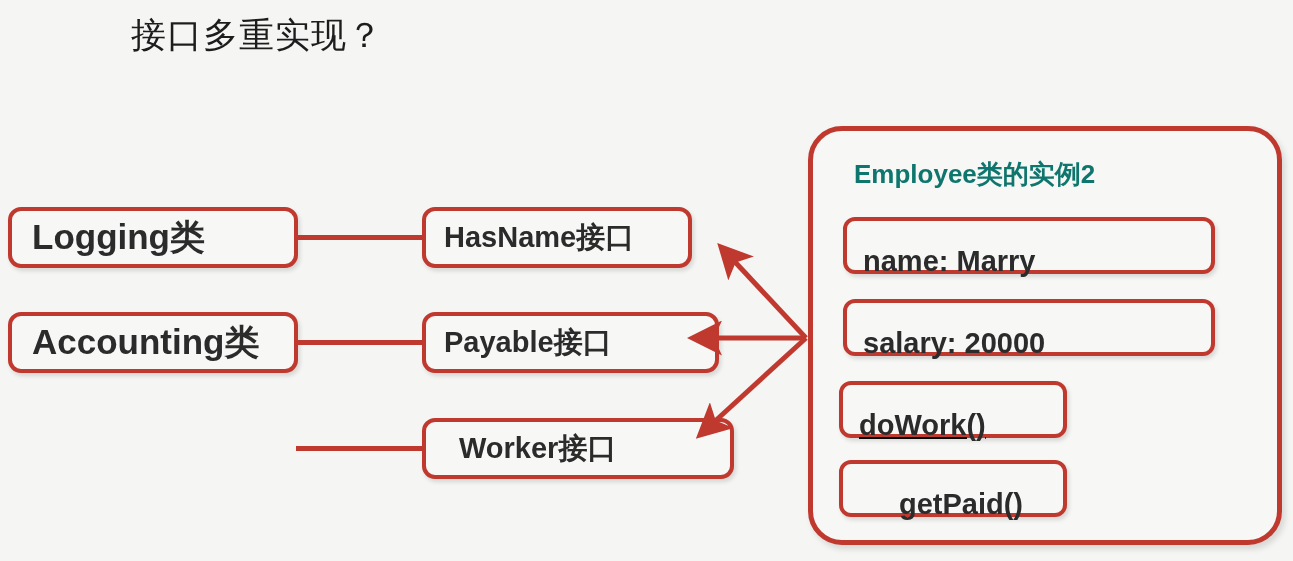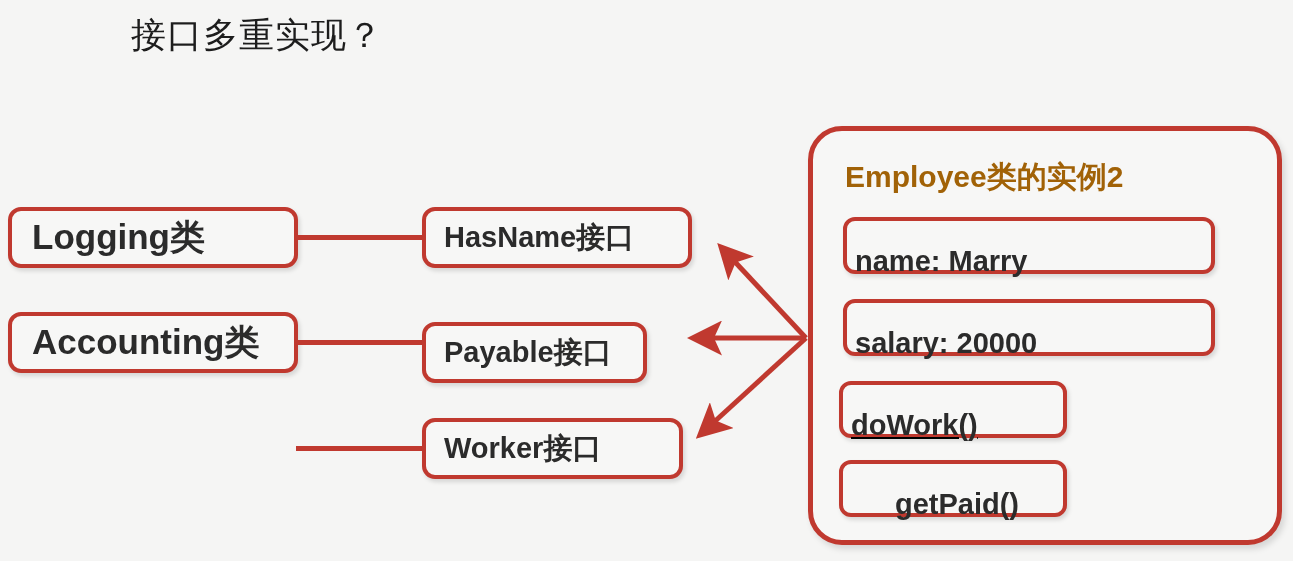--- a/index.html
+++ b/index.html
@@ -68,22 +68,22 @@
   .iface-box {
     left: 422px;
     height: 61px;
     border-radius: 13px;
   }
   .iface-box .label {
     font-size: 29px;
     padding-left: 18px;
   }
   .iface-box.i0 { top: 207px; width: 270px; }
-  .iface-box.i1 { top: 312px; width: 225px; margin-top: 10px; }
-  .iface-box.i2 { top: 418px; width: 261px; }
+  .iface-box.i1 { top: 312px; width: 297px; }
+  .iface-box.i2 { top: 418px; width: 312px; padding-left: 15px; }
 
   
   .connector {
     position: absolute;
     left: 296px;
     width: 128px;
     height: 5px;
     background: #c0392f;
   }
   .connector.n0 { top: 235px; }
@@ -108,43 +108,43 @@
     width: 474px;
     height: 419px;
     box-sizing: border-box;
     border: 5px solid #c0392f;
     border-radius: 34px;
     background: #f7f7f6;
     box-shadow: 3px 4px 6px rgba(0,0,0,0.13);
   }
   .panel-title {
     position: absolute;
-    left: 32px;
+    left: 41px;
     top: 26px;
-    font-size: 30px;
+    font-size: 26px;
     font-weight: 700;
-    color: #a16207;
+    color: #0f766e;
     white-space: nowrap;
   }
 
   .member-box {
     position: absolute;
     box-sizing: border-box;
     border: 4px solid #c0392f;
     border-radius: 12px;
     background: #f7f7f6;
     display: flex;
     align-items: center;
     box-shadow: 2px 3px 4px rgba(0,0,0,0.13);
   }
   .member-box .label {
     font-weight: 700;
     color: #2b2b2b;
     font-size: 29px;
-    padding-left: 8px;
+    padding-left: 16px;
     white-space: nowrap;
     margin-top: 32px;
   }
   .member-box.m0 { left: 30px; top: 86px;  width: 372px; height: 57px; }
   .member-box.m1 { left: 30px; top: 168px; width: 372px; height: 57px; }
   .member-box.m2 { left: 26px; top: 250px; width: 228px; height: 57px; text-decoration: underline; }
   .member-box.m3 { left: 26px; top: 329px; width: 228px; height: 57px; justify-content: center; }
 </style>
 </head>
 <body>

